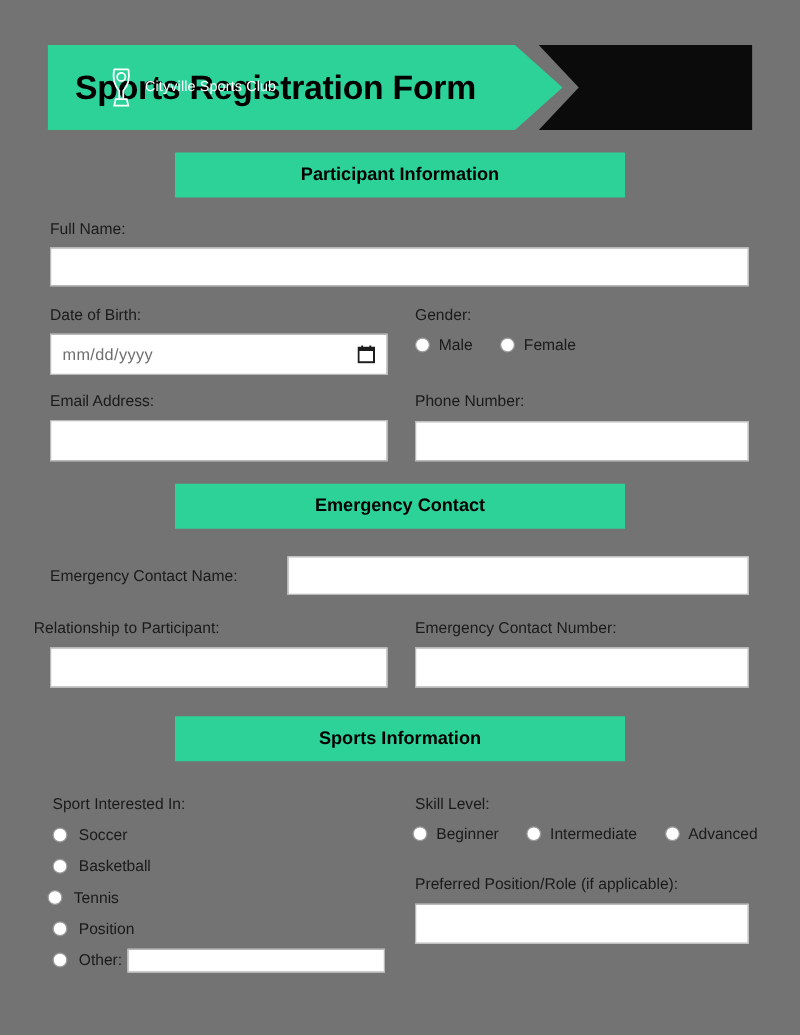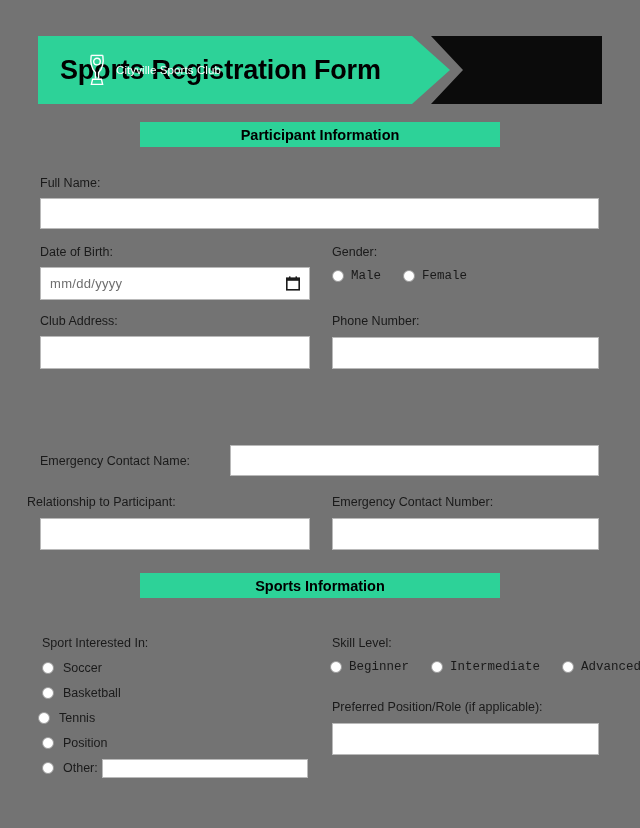--- a/index.html
+++ b/index.html
@@ -84,21 +84,21 @@
     color: #ffffff;
     white-space: nowrap;
     letter-spacing: 0.1px;
   }
 
   
   .section-bar {
     position: absolute;
     left: 140px;
     width: 360px;
-    height: 25px;
+    height: 36px;
     background: #2dd298;
     display: flex;
     align-items: center;
     justify-content: center;
     text-align: center;
   }
   .section-bar span {
     font-size: 14.5px;
     font-weight: bold;
     color: #000000;
@@ -146,21 +146,20 @@
     letter-spacing: 0.3px;
     flex: 1;
     font-family: "Liberation Sans", sans-serif;
   }
   .cal-icon { width: 14px; height: 15px; display:block; flex:none; }
 
   
   .radio-row {
     position: absolute;
     display: flex;
-    font-family: Liberation Mono, monospace;
   }
   .radio-item {
     display: flex;
     align-items: center;
     gap: 7px;
     margin-right: 22px;
   }
   .radio-item:last-child { margin-right: 0; }
   .radio-dot {
     width: 12px;
@@ -237,26 +236,29 @@
     <span class="radio-item">
       <span class="radio-dot"></span>
       <span class="radio-label">Male</span>
     </span>
     <span class="radio-item">
       <span class="radio-dot"></span>
       <span class="radio-label">Female</span>
     </span>
   </div>
 
-  <label class="fld-label" style="left:40px; top:314px;">Club Address:</label>
+  <label class="fld-label" style="left:40px; top:314px;">Email Address:</label>
   <input class="txt-input" type="text" style="left: 40px; top: 336px; width: 270px; height: 33px;" placeholder="">
 
   <label class="fld-label" style="left:332px; top:314px;">Phone Number:</label>
   <input class="txt-input" type="text" style="left: 332px; top: 337px; width: 267px; height: 32px;" placeholder="">
 
+  <div class="section-bar" id="bar-emergency">
+    <span>Emergency Contact</span>
+  </div>
 
   <label class="fld-label" style="left:40px; top:454px;">Emergency Contact Name:</label>
   <input class="txt-input" type="text" style="left: 230px; top: 445px; width: 369px; height: 31px;" placeholder="">
 
   <label class="fld-label" style="left:27px; top:495px;">Relationship to Participant:</label>
   <input class="txt-input" type="text" style="left: 40px; top: 518px; width: 270px; height: 32px;" placeholder="">
 
   <label class="fld-label" style="left:332px; top:495px;">Emergency Contact Number:</label>
   <input class="txt-input" type="text" style="left: 332px; top: 518px; width: 267px; height: 32px;" placeholder="">
 

